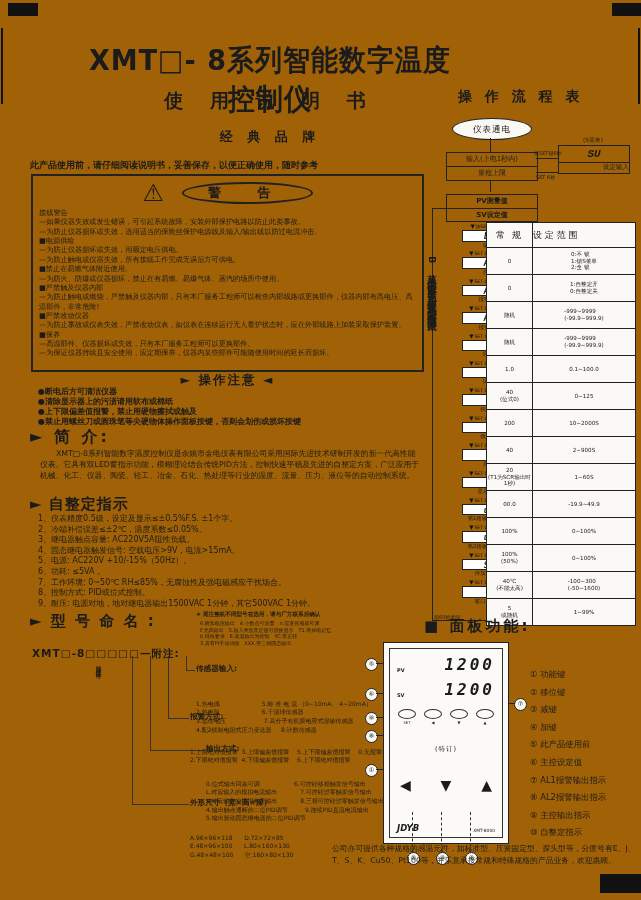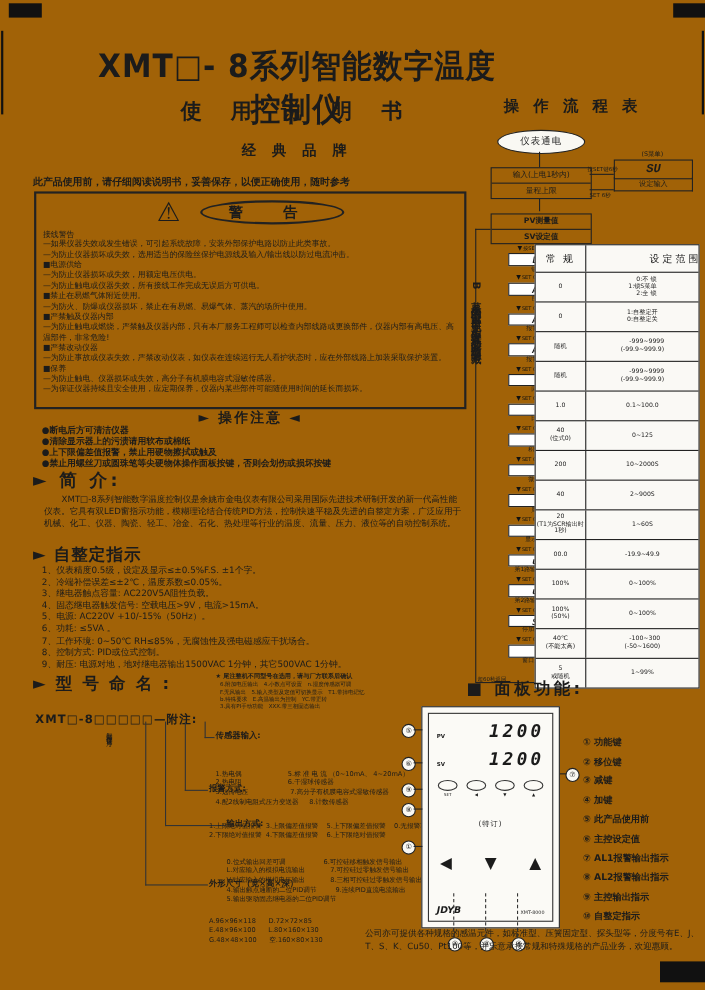--- a/index.html
+++ b/index.html
@@ -35,39 +35,39 @@
   .msec-lines{font-size:6px;line-height:8.6px;white-space:pre}
   
   .fc{left:424px;top:112px;width:217px;height:516px}
   .fc-start{position:absolute;left:28px;top:6px;width:78px;height:20px;border:1.5px solid #222;border-radius:50%;text-align:center;font-size:8.5px;line-height:20px;letter-spacing:1px;background:#f9f8f3}
   .fcline{position:absolute;background:#222}
   .fc-bootbox{position:absolute;left:22px;top:40px;width:90px;border:1.2px solid #222}
   .fc-bootbox div{font-size:7px;line-height:13px;text-align:center;border-top:1px solid #222}
   .fc-bootbox div:first-child{border-top:none}
   .su-cap{position:absolute;left:136px;top:24px;width:66px;text-align:center;font-size:5.8px}
   .su-disp{position:absolute;left:134px;top:33px;width:70px;height:16px;border:1.2px solid #222;text-align:center;font-size:11px;font-style:italic;font-family:Liberation Mono, monospace;font-weight:bold;line-height:16px}
-  .su-lab{position:absolute;left:134px;top:49px;width:70px;height:12px;border:1.2px solid #222;border-top:none;text-align:center;font-size:6.5px;line-height:12px}
+  .su-lab{position:absolute;left:134px;top:49px;width:70px;height:12px;border:1.2px solid #222;border-top:none;text-align:right;font-size:6.5px;line-height:12px}
   .fc-arrlab{position:absolute;font-size:5px;white-space:nowrap}
   .fc-pvbox{position:absolute;left:22px;top:82px;width:90px;border:1.2px solid #222}
   .fc-pvbox div{font-size:7px;line-height:12.5px;text-align:center;font-weight:bold;border-top:1px solid #222}
   .fc-pvbox div:first-child{border-top:none}
   .fc-steps{position:absolute;left:0;top:110px;width:140px}
   .fc-step{position:relative;height:27.4px}
   .fc-arrow{text-align:center;font-size:4.6px;height:8px;line-height:8px;width:116px;color:#111}
   .fc-arrow .ah{font-size:5.5px;margin-right:1px}
   .fc-disp{margin-left:38px;width:58px;height:11.5px;border:1.1px solid #222;text-align:center;font-size:8px;font-style:italic;font-weight:bold;font-family:"DejaVu Sans Mono",monospace;line-height:11px;box-sizing:border-box;background:#fff}
   .fc-lab{margin-left:24px;width:86px;text-align:center;font-size:5.4px;line-height:7px}
   .fc-return-lab{position:absolute;left:10px;top:502px;font-size:5px}
   .side-note{left:425px;top:256px;height:232px;writing-mode:vertical-rl;font-size:9.5px;letter-spacing:2.5px;font-weight:bold}
   
   .ptable{left:486px;top:222px;width:150px;border:1.6px solid #222;box-sizing:border-box;background:#faf9f5}
   .phead{display:flex;height:24px;align-items:center;border-bottom:1.4px solid #222;font-size:9px;font-weight:normal}
   .phead .tc1{letter-spacing:2px}
   .tc1{width:46px;text-align:center;border-right:1.2px solid #222;box-sizing:border-box;align-self:stretch;display:flex;align-items:center;justify-content:center}
-  .tc2{flex:1;text-align:right}
+  .tc2{flex:1;text-align:left}
   .trow{display:flex;min-height:26px;align-items:stretch;border-top:1px solid #222;font-size:5.6px;line-height:1.25}
   .trow:first-child{border-top:none}
   .trow .tc1,.trow .tc2{white-space:pre-line;display:flex;align-items:center;justify-content:center}
   
   .h-panel{left:424px;top:617px;font-size:15px;font-weight:bold;letter-spacing:3px}
   .panel{left:383px;top:642px;width:126px;height:202px;border:1.6px solid #222;box-sizing:border-box;background:#fbfaf6}
   .panel-inner{position:absolute;inset:5px;border:1px solid #333}
   .prow{position:absolute;left:7px;right:7px;display:flex;align-items:flex-end}
   .plab{font-size:5px;font-weight:bold;margin-right:3px}
   .pval{flex:1;text-align:right;font-size:16px;font-weight:bold;font-style:italic;font-family:"DejaVu Sans Mono",monospace;letter-spacing:3px;line-height:16px}
@@ -76,21 +76,21 @@
   .lamp-oval{width:16px;height:8px;border:1px solid #333;border-radius:50%;margin:0 auto}
   .lamp-lab{font-size:3.8px;margin-top:1px}
   .pcustom{position:absolute;left:0;right:0;top:96px;text-align:center;font-size:6.5px;letter-spacing:1px}
   .pbtns{position:absolute;left:10px;right:10px;top:128px;display:flex;justify-content:space-between;font-size:14px;font-weight:bold}
   .pbrand{position:absolute;left:7px;right:7px;bottom:4px;display:flex;justify-content:space-between;align-items:flex-end}
   .pbrand .bl{font-size:8.5px;font-weight:bold;font-style:italic}
   .pbrand .br{font-size:4.4px}
   .circ{position:absolute;width:11px;height:11px;border:1px solid #222;border-radius:50%;font-size:6.5px;line-height:11px;text-align:center;background:#f9f8f3}
   .leader{position:absolute;background:#222;height:1px}
   .dash{position:absolute;border-left:1px dashed #333;width:0}
-  .callouts{left:530px;top:666px;width:108px;font-size:8.4px;line-height:17.6px;font-weight:bold}
+  .callouts{left:530px;top:666px;width:108px;font-size:8.4px;line-height:17.6px;font-weight:normal}
   .footer{left:332px;top:843px;width:306px;font-size:7.8px;line-height:1.55}
 </style>
 </head>
 <body>
 
 <div class="page">
 
   <div class="mark" style="left:8px;top:3px;width:30px;height:13px"></div>
   <div class="mark" style="left:612px;top:3px;width:29px;height:13px"></div>
   <div class="mark" style="left:1px;top:28px;width:2px;height:76px"></div>
@@ -116,21 +116,21 @@
         <div class="wline">■电源供给</div>
         <div class="wline">—为防止仪器损坏或失效，用额定电压供电。</div>
         <div class="wline">—为防止触电或仪器失效，所有接线工作完成无误后方可供电。</div>
         <div class="wline">■禁止在易燃气体附近使用。</div>
         <div class="wline">—为防火、防爆或仪器损坏，禁止在有易燃、易爆气体、蒸汽的场所中使用。</div>
         <div class="wline">■严禁触及仪器内部</div>
         <div class="wline">—为防止触电或燃烧，严禁触及仪器内部，只有本厂服务工程师可以检查内部线路或更换部件，仪器内部有高电压、高温部件，非常危险!</div>
         <div class="wline">■严禁改动仪器</div>
         <div class="wline">—为防止事故或仪表失效，严禁改动仪表，如仪表在连续运行无人看护状态时，应在外部线路上加装采取保护装置。</div>
         <div class="wline">■保养</div>
-        <div class="wline">—为防止触电、仪器损坏或失效，高分子有机膜电容式湿敏传感器。</div>
+        <div class="wline">—高温部件、仪器损坏或失效，只有本厂服务工程师可以更换部件。</div>
         <div class="wline">—为保证仪器持续且安全使用，应定期保养，仪器内某些部件可能随使用时间的延长而损坏。</div>
       </div>
   </div>
 
   <div class="abs opnotes-title">► 操作注意 ◄</div>
   <div class="abs opnotes">
 
   <div>●断电后方可清洁仪器</div>
       <div>●清除显示器上的污渍请用软布或棉纸</div>
       <div>●上下限偏差值报警，禁止用硬物擦拭或触及</div>

